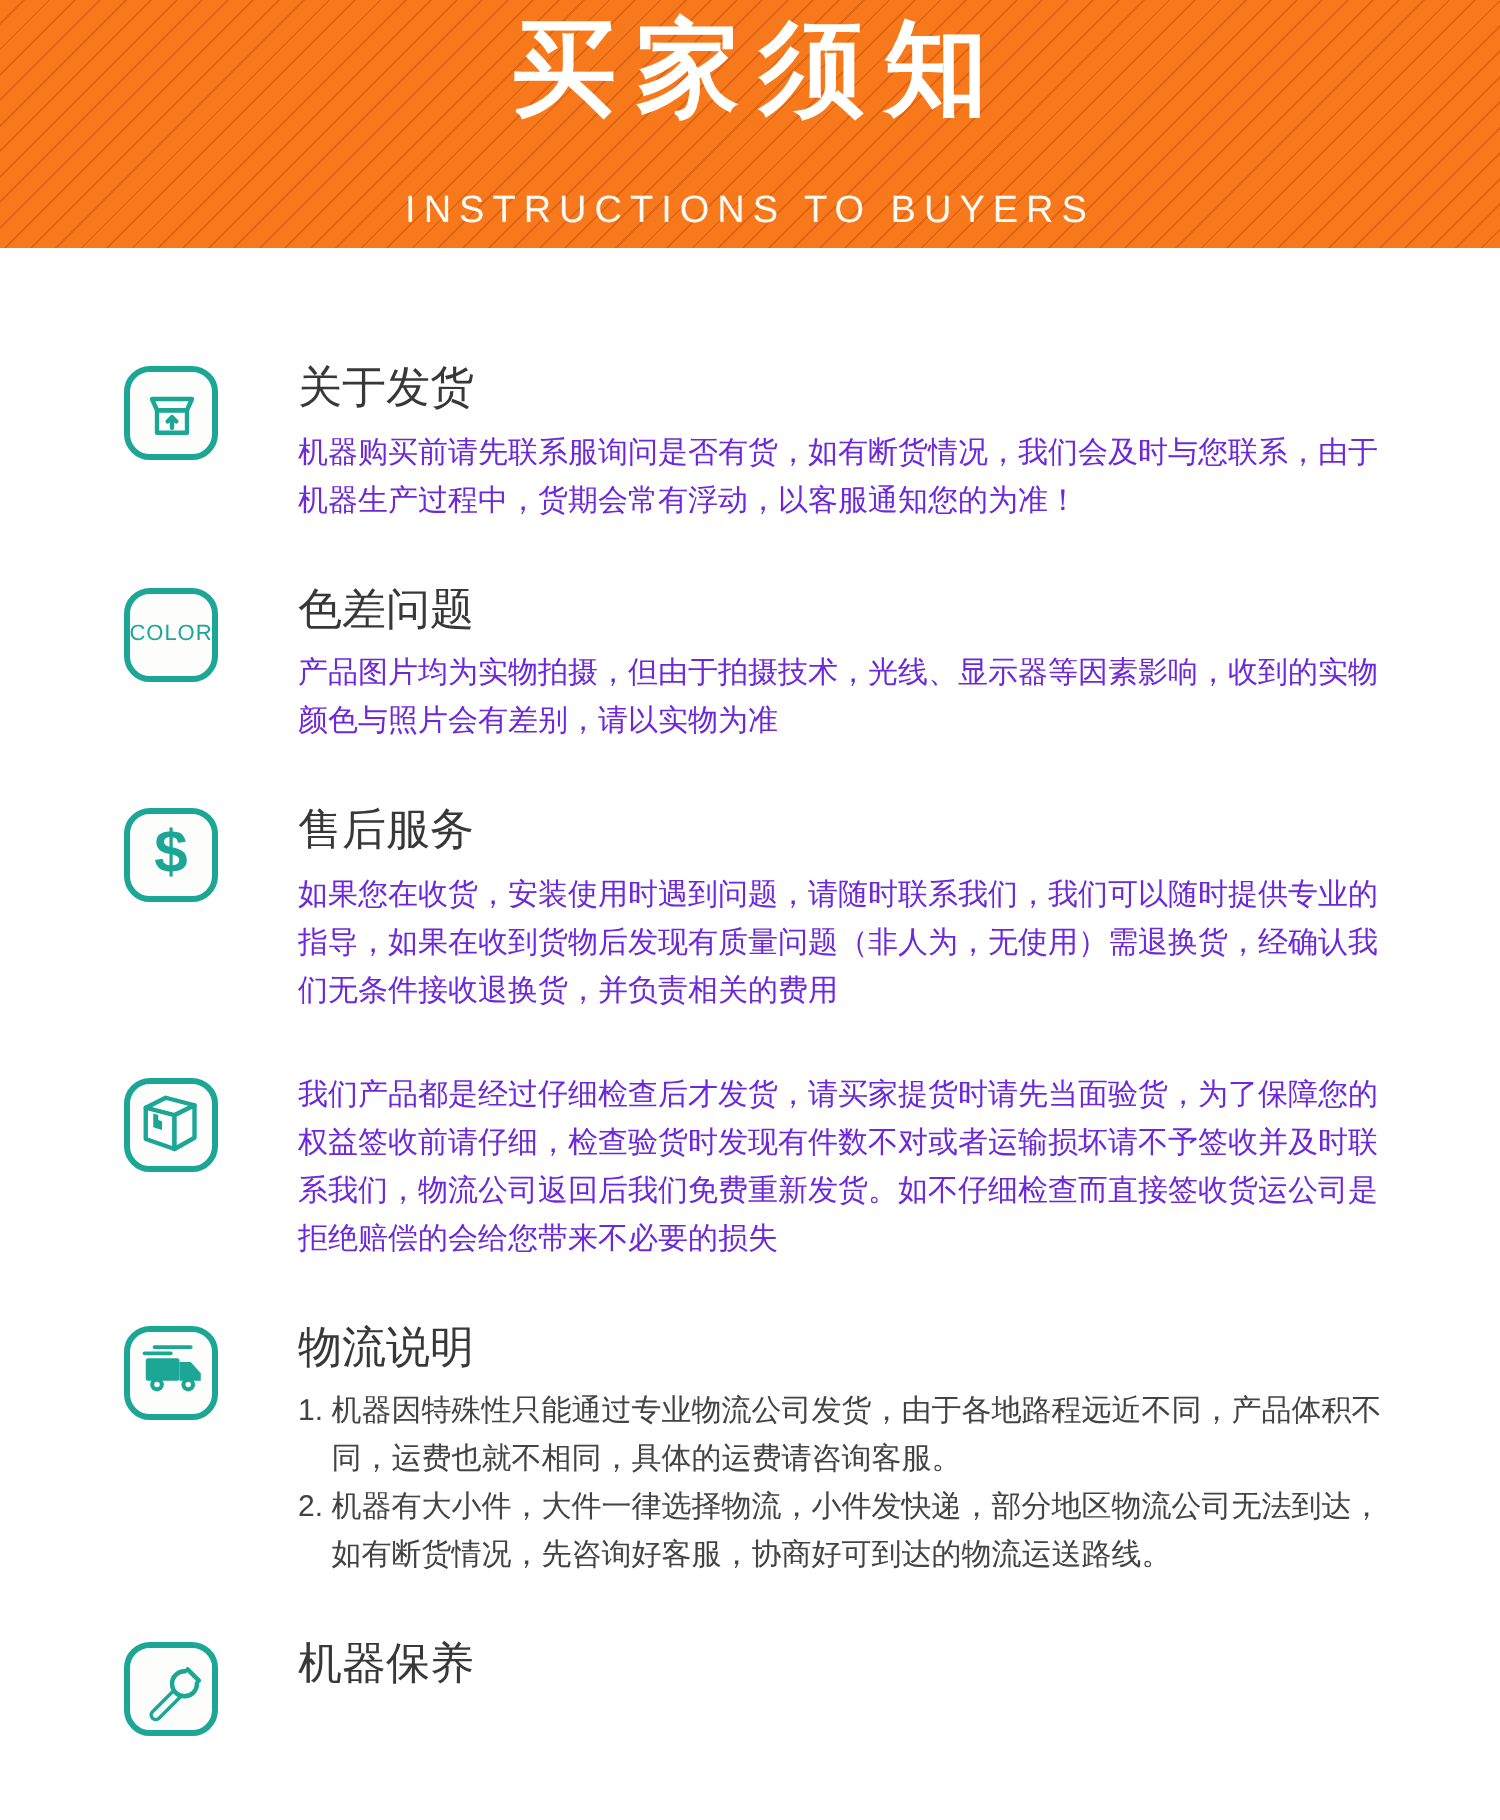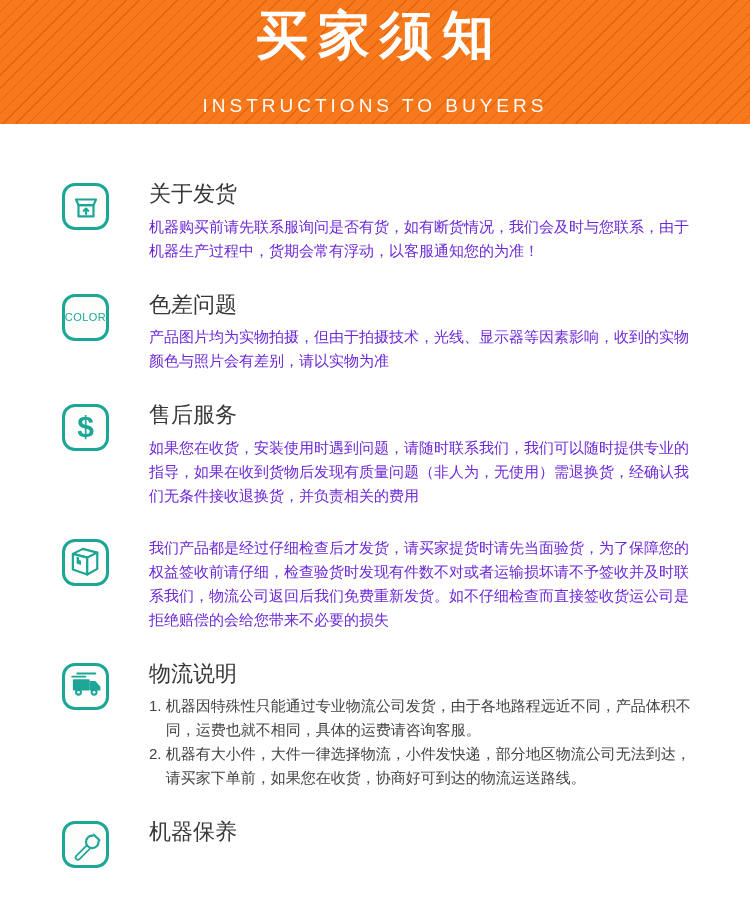--- a/index.html
+++ b/index.html
@@ -188,21 +188,21 @@
     </div>
     <div class="sec-content">
       <h2 class="sec-title">物流说明</h2>
       <div class="sec-list">
         <div class="li">
           <span class="marker">1. </span>
           <span class="li-text">机器因特殊性只能通过专业物流公司发货，由于各地路程远近不同，产品体积不同，运费也就不相同，具体的运费请咨询客服。</span>
         </div>
         <div class="li">
           <span class="marker">2. </span>
-          <span class="li-text">机器有大小件，大件一律选择物流，小件发快递，部分地区物流公司无法到达，请买家下单前，如果您在收货，协商好可到达的物流运送路线。</span>
+          <span class="li-text">机器有大小件，大件一律选择物流，小件发快递，部分地区物流公司无法到达，如有断货情况，先咨询好客服，协商好可到达的物流运送路线。</span>
         </div>
       </div>
     </div>
   </section>
 
   <section class="sec">
     <div class="icon-box">
       <svg width="40" height="40" viewBox="0 0 64 64" aria-hidden="true">
         <path d="M19,52 L37,34" stroke="#1ba695" stroke-width="10" stroke-linecap="round" fill="none"></path>
         <path d="M19,52 L37,34" stroke="#fdfdfb" stroke-width="4.5" stroke-linecap="round" fill="none"></path>

